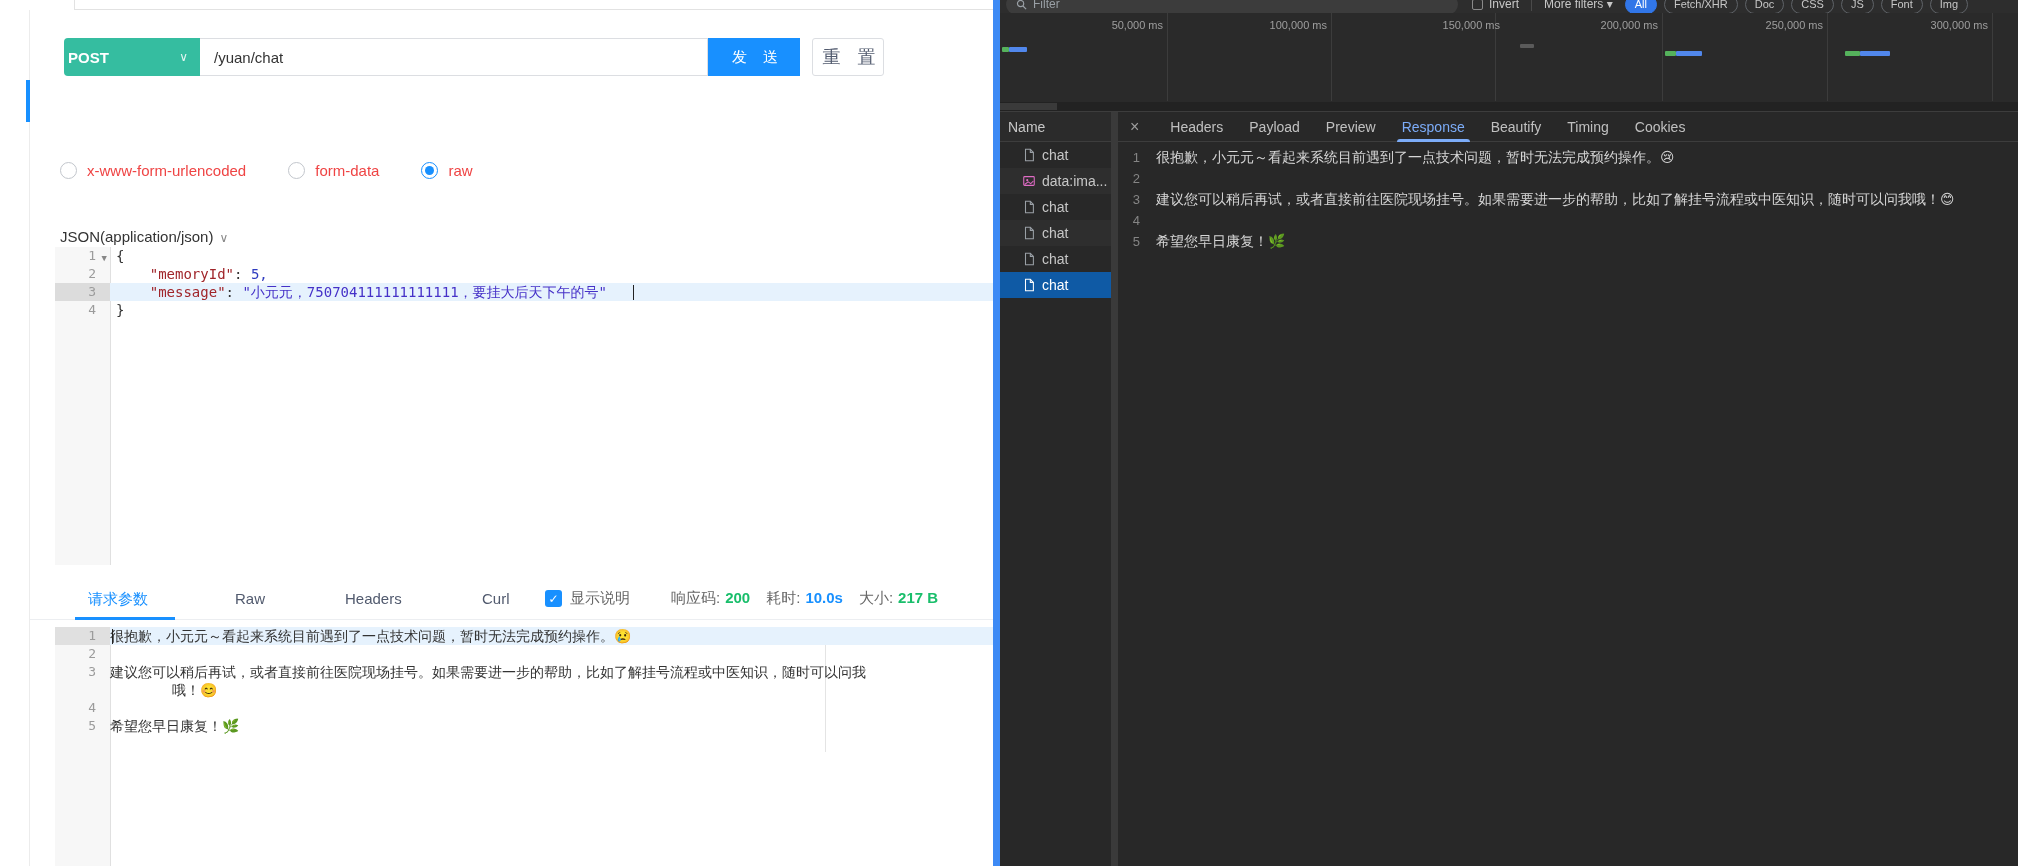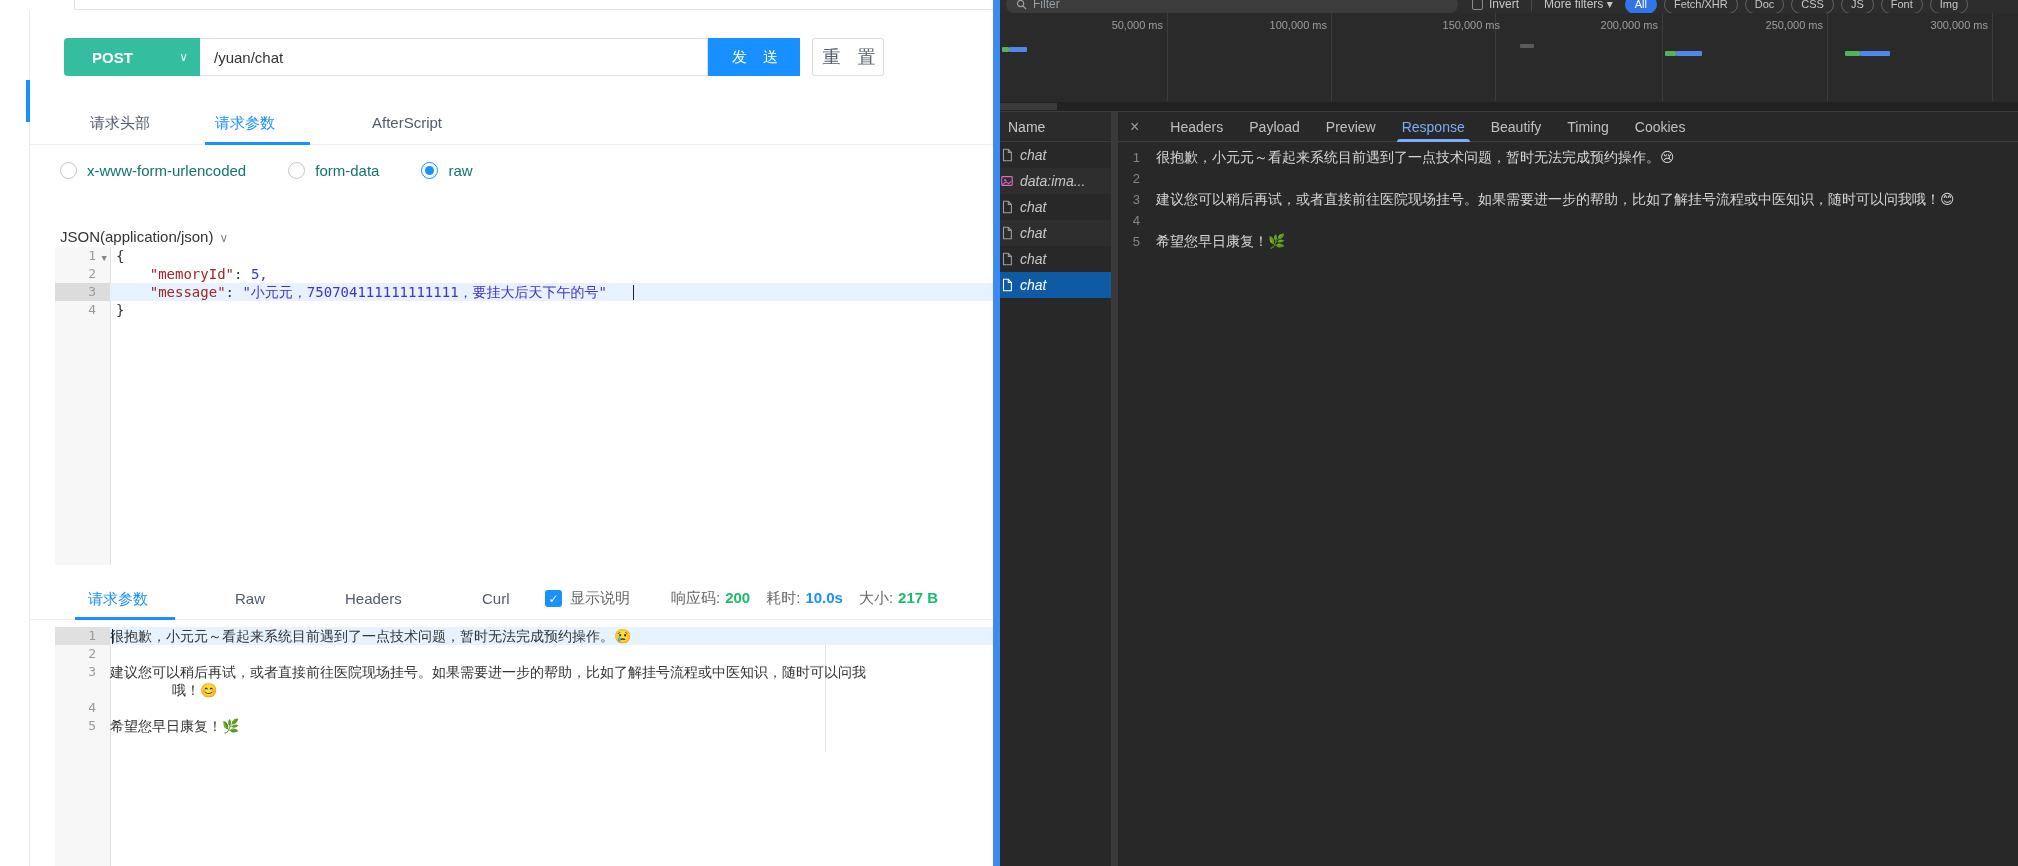--- a/index.html
+++ b/index.html
@@ -9,35 +9,35 @@
 
   
   .left-panel { position:absolute; left:0; top:0; width:993px; height:866px; background:#fff; overflow:hidden; }
   .top-strip { position:absolute; left:74px; top:0; width:919px; height:10px; background:#fff;
     border-left:1px solid #e2e2e2; border-bottom:1px solid #e2e2e2; }
   .left-vline { position:absolute; left:29px; top:10px; width:1px; height:856px; background:#ececec; }
   .blue-indicator { position:absolute; left:26px; top:80px; width:4px; height:42px; background:#1890ff; }
 
   .request-bar { position:absolute; left:64px; top:38px; height:38px; display:flex; align-items:stretch; }
   .method-btn { width:136px; background:#35bda0; color:#fff; border-radius:4px 0 0 4px; display:flex;
-    align-items:center; padding:0 28px; font-size:15px; font-weight:bold; position:relative; cursor:pointer; }
+    align-items:center; padding:0 4px; font-size:15px; font-weight:bold; position:relative; cursor:pointer; }
   .method-btn .chev { position:absolute; right:12px; font-weight:normal; font-size:12px; opacity:.85; }
   .url-input { width:508px; border:1px solid #dcdee2; border-left:none; background:#fff; font-size:15px;
     color:#333; padding:0 14px; outline:none; font-family:"Liberation Sans",sans-serif; }
   .send-btn { width:92px; margin-left:0; background:#1890ff; color:#fff; border:none; font-size:15px;
     letter-spacing:6px; padding-left:8px; cursor:pointer; }
   .reset-btn { width:72px; margin-left:12px; background:#fff; color:#515a6e; border:1px solid #dcdee2;
     border-radius:3px; font-size:18px; letter-spacing:6px; padding-left:8px; cursor:pointer; }
 
   .req-tabs { position:absolute; left:30px; top:108px; width:963px; height:37px; border-bottom:1px solid #eceef1; }
   .req-tab { position:absolute; top:6px; font-size:15px; color:#515a6e; cursor:pointer; }
   .req-tab.t0 { left:60px; } .req-tab.t1 { left:185px; color:#1890ff; } .req-tab.t2 { left:342px; }
   .req-tab-underline { position:absolute; left:175px; bottom:-1px; width:105px; height:3px; background:#1890ff; }
 
-  .body-types { position:absolute; left:60px; top:162px; display:flex; align-items:center; font-size:15px; color:#0f766e; }
+  .body-types { position:absolute; left:60px; top:162px; display:flex; align-items:center; font-size:15px; color:#ef4444; }
   .radio { width:17px; height:17px; border:1px solid #c2c6cc; border-radius:50%; margin-right:10px; background:#fff; }
   .radio.on { border:1px solid #1890ff; position:relative; }
   .radio.on::after { content:""; position:absolute; left:3px; top:3px; width:9px; height:9px; border-radius:50%; background:#1890ff; }
   .bt-item { display:flex; align-items:center; margin-right:42px; cursor:pointer; }
 
   .json-row { position:absolute; left:60px; top:210px; width:870px; display:flex; justify-content:space-between; align-items:center; }
   .json-dd { font-size:15px; color:#333; cursor:pointer; }
   .json-dd .chev { color:#888; font-size:12px; margin-left:2px; }
   .beautify { font-size:15px; color:#1890ff; cursor:pointer;margin-top:36px; }
 
@@ -92,21 +92,21 @@
   .dt-overview { position:absolute; left:0; top:13px; width:1018px; height:99px; background:#2a2a2a; border-bottom:1px solid #3d3d3d; }
   .grid-line { position:absolute; top:0; width:1px; height:88px; background:#3c3c3c; }
   .grid-label { position:absolute; top:6px; font-size:11px; color:#9e9e9e; text-align:right; width:80px; }
   .wf-bar { position:absolute; height:5px; border-radius:1px; }
   .ov-bottom { position:absolute; left:0; bottom:0; width:1018px; height:9px; background:#222; }
   .ov-thumb { position:absolute; left:0; top:1px; width:57px; height:7px; background:#3a3a3a; }
 
   .dt-listhead { position:absolute; left:0; top:112px; width:111px; height:30px; background:#2b2b2b;
     border-bottom:1px solid #3d3d3d; display:flex; align-items:center; padding-left:8px; font-size:14px; color:#c7c7c7; }
   .dt-list { position:absolute; left:0; top:142px; width:111px; height:724px; background:#282828; overflow:hidden; }
-  .dt-row { height:26px; display:flex; align-items:center; padding-left:0; font-size:14px; color:#c7c7c7; cursor:pointer; white-space:nowrap;font-style:italic; }
+  .dt-row { height:26px; display:flex; align-items:center; padding-left:22px; font-size:14px; color:#c7c7c7; cursor:pointer; white-space:nowrap; }
   .dt-row.alt { background:#2e2e2e; }
   .dt-row.sel { background:#0f5aa5; color:#fff; }
   .dt-row svg { flex:0 0 14px; margin-right:6px; }
   .dt-vdivider { position:absolute; left:111px; top:112px; width:7px; height:754px; background:#3a3a3a; }
 
   .dt-tabs { position:absolute; left:118px; top:112px; width:900px; height:30px; background:#282828;
     border-bottom:1px solid #3d3d3d; display:flex; align-items:center; font-size:14px; color:#c0c0c0; }
   .dt-close { font-size:16px; color:#9e9e9e; margin:0 18px 0 12px; cursor:pointer; }
   .dt-tab { position:relative; height:30px; display:flex; align-items:center; padding:0 13px; cursor:pointer; }
   .dt-tab.active { color:#7cacf8; }
@@ -132,26 +132,20 @@
     <div class="request-bar">
       <div class="method-btn">
         <span>POST</span>
         <span class="chev">∨</span>
       </div>
       <input class="url-input" value="/yuan/chat" style="">
       <button class="send-btn">发 送</button>
       <button class="reset-btn">重 置</button>
     </div>
 
-    <div class="req-tabs">
-      <span class="req-tab t0">请求头部</span>
-      <span class="req-tab t1">请求参数</span>
-      <span class="req-tab t2">AfterScript</span>
-      <span class="req-tab-underline"></span>
-    </div>
 
     <div class="body-types">
       <span class="bt-item">
         <span class="radio"></span>
         <span>x-www-form-urlencoded</span>
       </span>
       <span class="bt-item">
         <span class="radio"></span>
         <span>form-data</span>
       </span>

